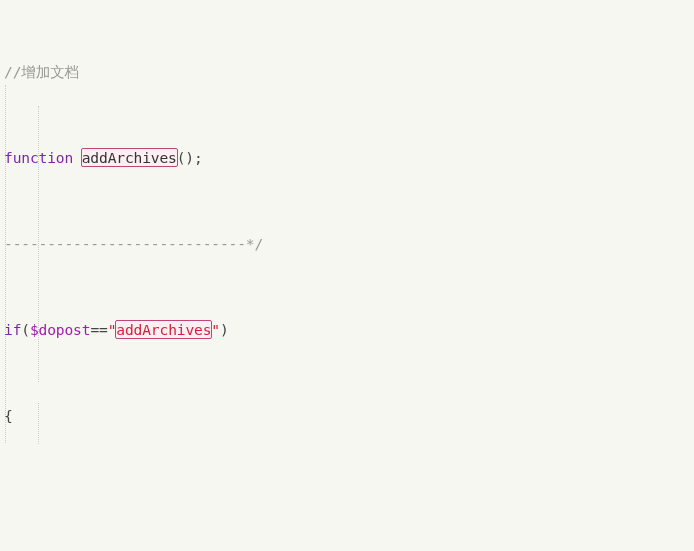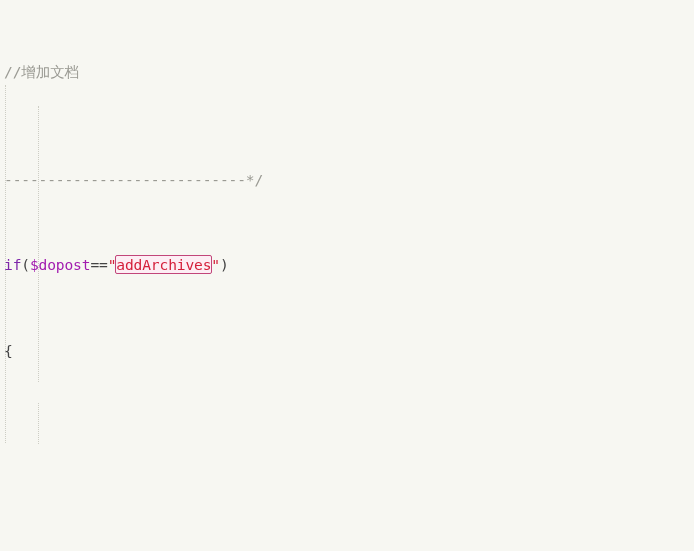--- a/index.html
+++ b/index.html
@@ -105,20 +105,21 @@
 <div id="code-viewer">
 
   <div class="guide" id="guide-1"></div>
   <div class="guide" id="guide-2"></div>
   <div class="guide" id="guide-3"></div>
 
   <div class="code-lines">
 
     <div class="ln"><span class="cm">//增加文档</span></div>
 
+    <div class="ln"><span class="kw">function</span><span class="pl"> </span><span class="hlbox pl">addArchives</span><span class="op">();</span></div>
 
     <div class="ln"><span class="cm">----------------------------*/</span></div>
 
     <div class="ln"><span class="kw">if</span><span class="op">(</span><span class="var">$dopost</span><span class="op">==</span><span class="str">"</span><span class="hlbox str">addArchives</span><span class="str">"</span><span class="op">)</span></div>
 
     <div class="ln"><span class="op">{</span></div>
 
     <div class="ln"><span class="pl">    </span></div>
 
     

